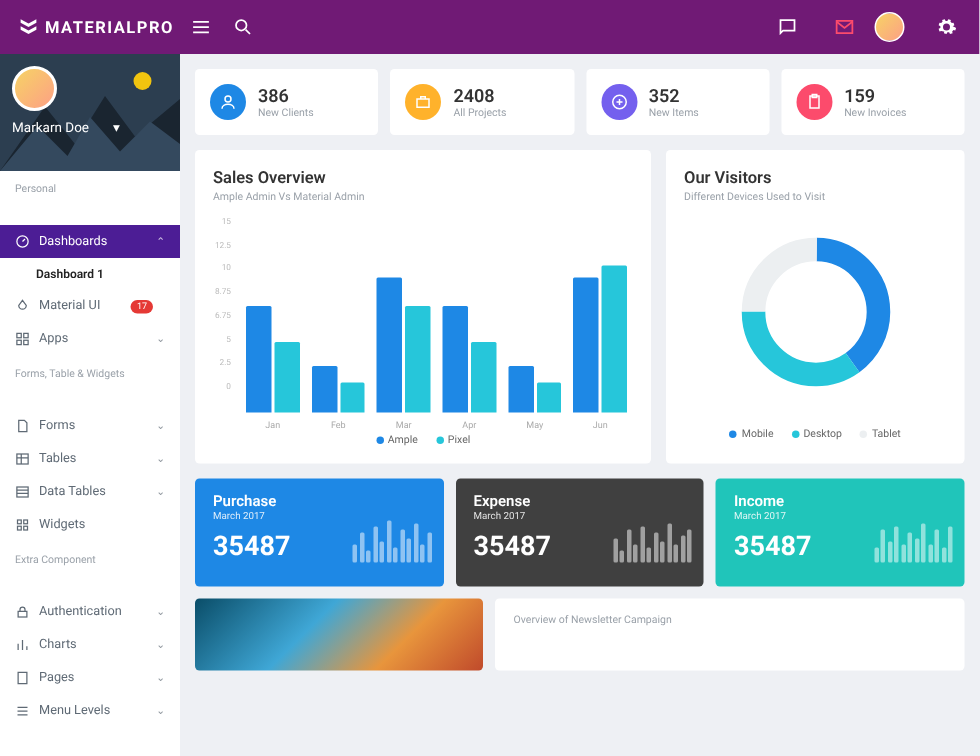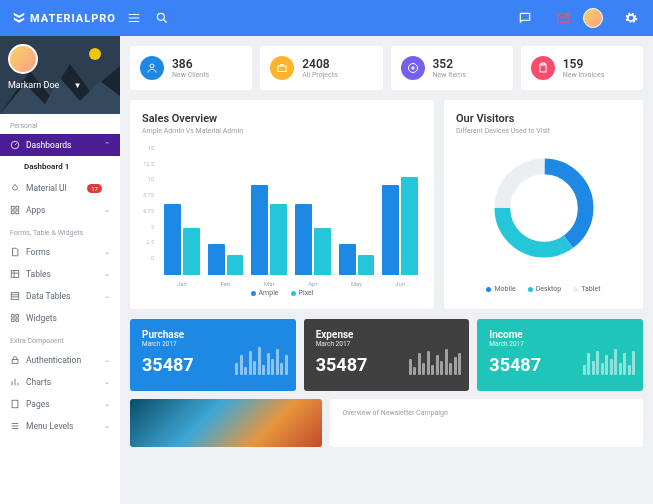--- a/index.html
+++ b/index.html
@@ -1,30 +1,30 @@
 <!DOCTYPE html>
 <html><head>
 <meta charset="utf-8">
 <style>
 *{box-sizing:border-box;margin:0;padding:0;font-family:-apple-system,BlinkMacSystemFont,"Segoe UI",Roboto,sans-serif}
 body{background:#eef0f4;width:653px;height:504px;overflow:hidden;font-size:9px}
-.header{background:#3b82f6;height:36px;display:flex;align-items:center;padding:0 12px;color:#fff}
+.header{background:#701a75;height:36px;display:flex;align-items:center;padding:0 12px;color:#fff}
 .logo{display:flex;align-items:center;gap:4px;font-weight:700;font-size:11px;letter-spacing:1px}
 .logo-icon{width:14px;height:14px}
 .hdr-btn{width:20px;height:20px;display:flex;align-items:center;justify-content:center;cursor:pointer;margin-left:8px}
 .hdr-right{margin-left:auto;display:flex;align-items:center;gap:10px}
 .avatar-sm{width:20px;height:20px;border-radius:50%;background:linear-gradient(135deg,#f6d365,#fda085);border:1px solid #fff}
 .layout{display:flex;height:468px}
 .sidebar{width:120px;background:#fff;flex-shrink:0;overflow:hidden}
 .profile{background:linear-gradient(180deg,#2d3e50,#34495e);height:78px;position:relative;padding:8px;color:#fff}
 .mountain{position:absolute;inset:0;overflow:hidden}
 .mountain svg{width:100%;height:100%}
 .avatar-lg{width:30px;height:30px;border-radius:50%;background:linear-gradient(135deg,#f6d365,#fda085);border:2px solid #fff;position:relative;z-index:2}
 .username{position:relative;z-index:2;font-size:9px;margin-top:6px;display:flex;align-items:center;gap:16px}
-.section-hdr{color:#9aa1a9;font-size:7px;padding:8px 10px 4px;text-transform:none}
+.section-hdr{color:#9aa1a9;font-size:7px;padding:8px 10px 20px;text-transform:none}
 .nav-item{display:flex;align-items:center;padding:6px 10px;font-size:8.5px;color:#5f6a75;gap:6px;cursor:pointer;position:relative}
 .nav-item.active{background:#4c1d95;color:#fff;border-radius:0}
 .nav-item.sub{padding-left:24px;font-size:8px}
 .nav-item.sub.current{color:#222;font-weight:600}
 .nav-ic{width:10px;height:10px;flex-shrink:0}
 .badge{background:#e53935;color:#fff;font-size:6px;padding:1px 4px;border-radius:6px;margin-left:auto;margin-right:8px}
 .chev{margin-left:auto;font-size:7px;opacity:.7}
 .main{flex:1;padding:10px;overflow:hidden}
 .stats-row{display:flex;gap:8px;margin-bottom:10px}
 .stat-card{background:#fff;border-radius:3px;flex:1;padding:10px;display:flex;align-items:center;gap:8px}

